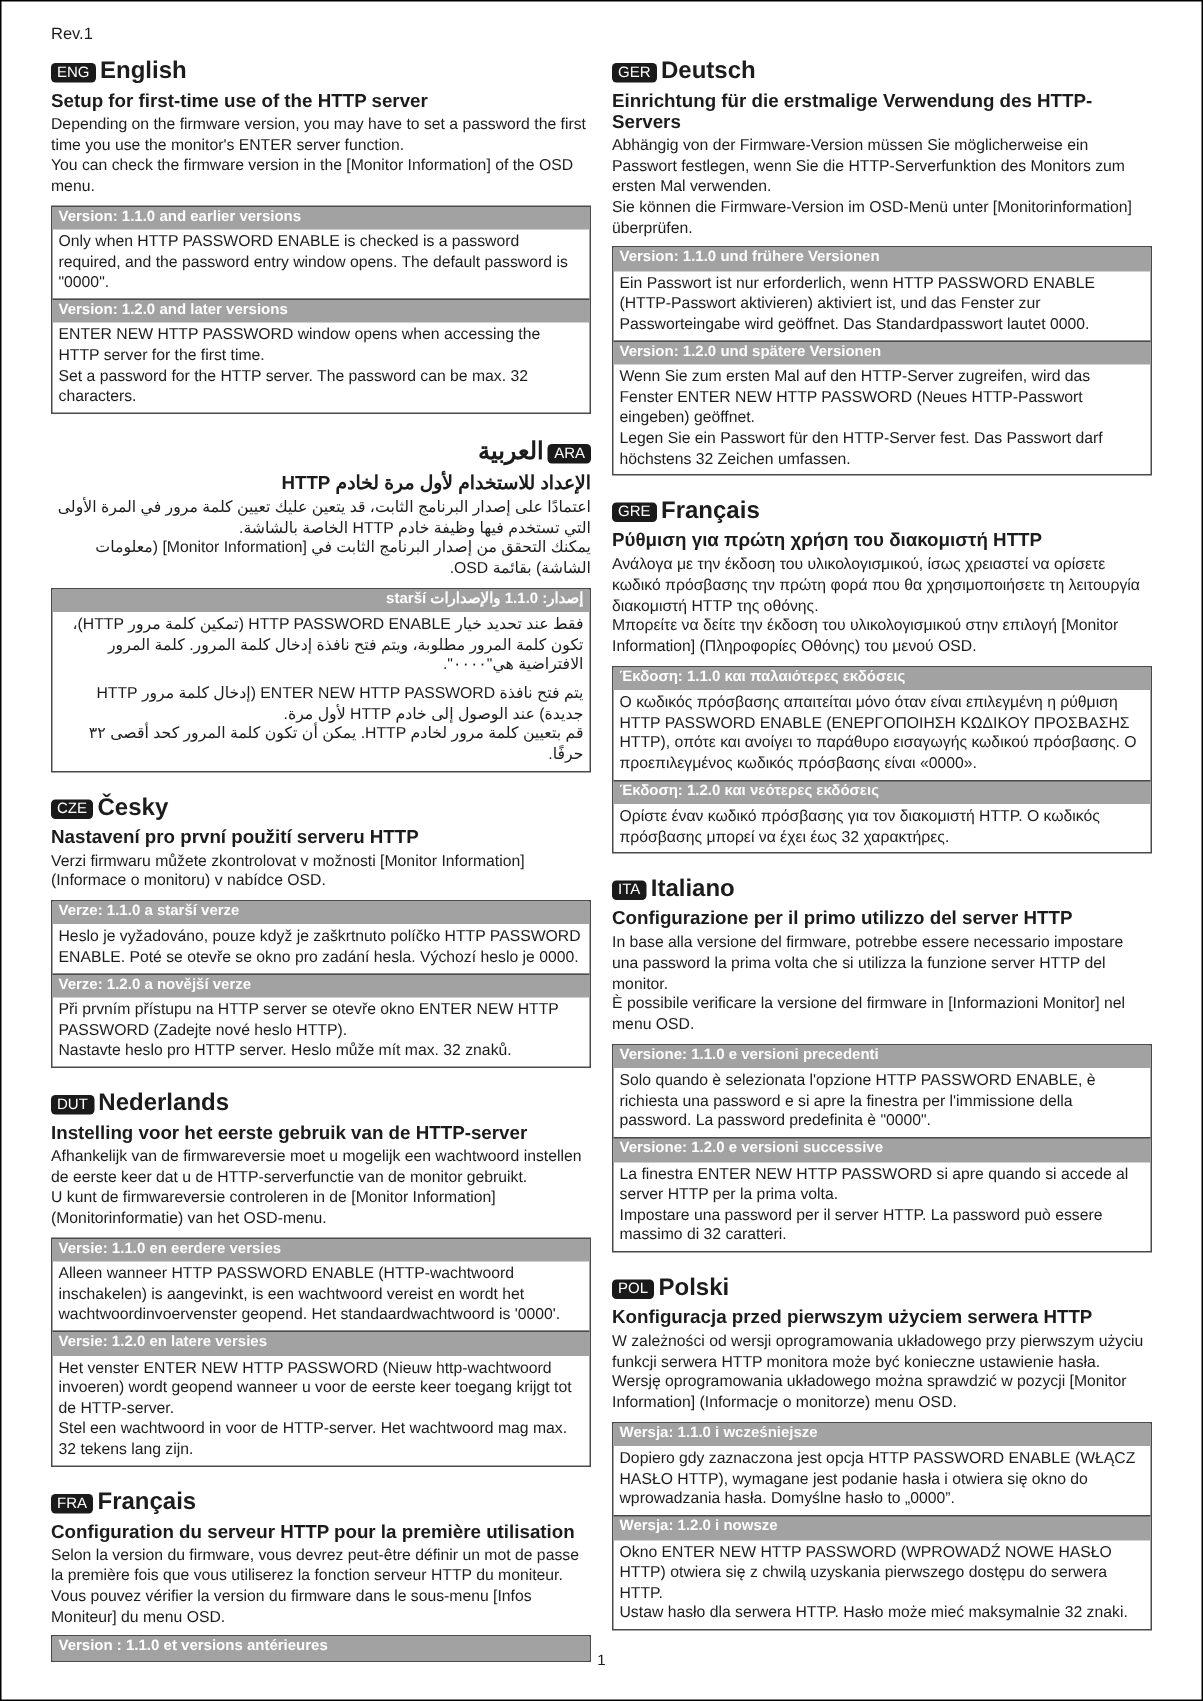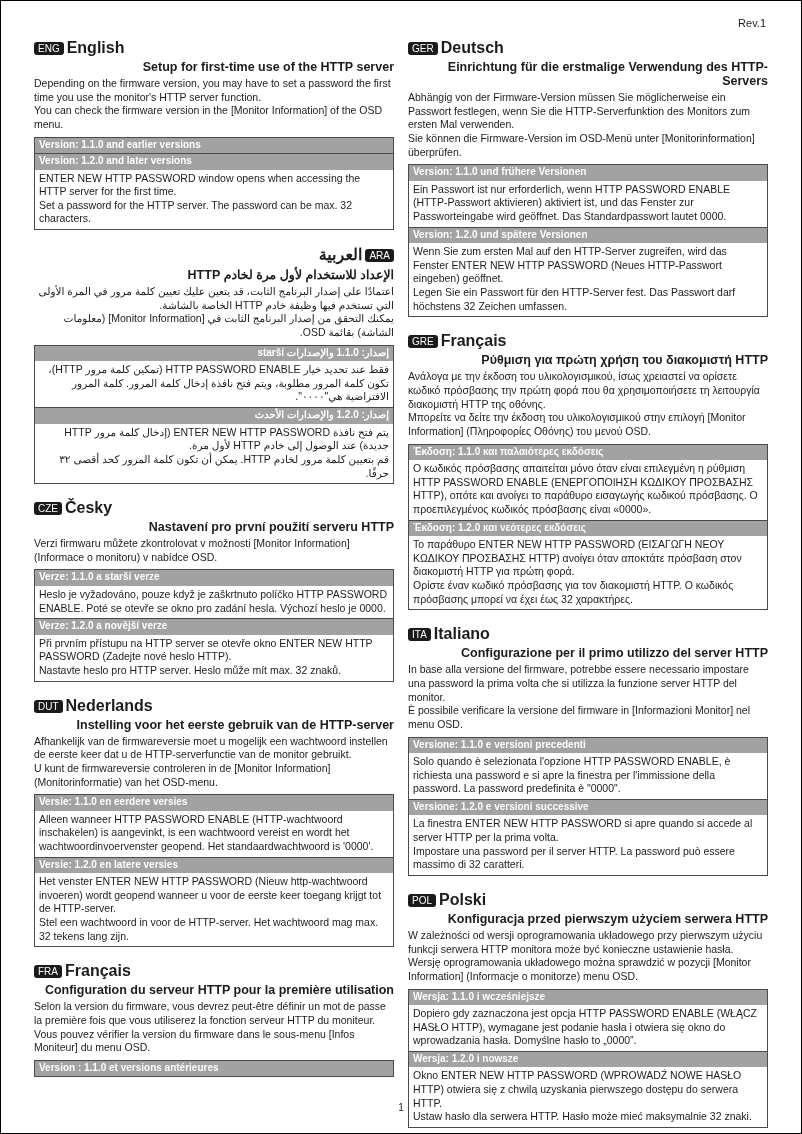--- a/index.html
+++ b/index.html
@@ -14,21 +14,21 @@
   html,body{margin:0;padding:0;background:#fff;}
   body{font-family:"Liberation Sans", sans-serif;color:var(--text);}
   .page{
     position:relative;
     width:802px;height:1134px;
     border:1px solid #000;
     background:#fff;
     padding:16px 33px 0 33px;
   }
   .rev{
-    text-align:right;
+    text-align:left;
     font-size:11px;
     padding-right:2px;
     height:22px;
   }
   .columns{
     display:flex;
     gap:14px;
     align-items:flex-start;
   }
   .column{width:361px;}
@@ -47,21 +47,20 @@
   }
   .lang-name{
     font-weight:bold;
     font-size:16px;
     margin:0 3px;
   }
   .sec-title{
     font-size:12.5px;
     font-weight:bold;
     margin:2px 0 3px 0;
-    text-align:right;
   }
   .sec-intro{margin:0 0 5px 0;}
   .sec-intro p{margin:0;font-size:10.5px;line-height:1.3;}
   .version-table{
     border:1px solid var(--border);
   }
   .version-header{
     background:var(--version-bg);
     color:var(--version-fg);
     font-weight:bold;
@@ -90,25 +89,28 @@
 <div class="page">
   <div class="rev">Rev.1</div>
   <div class="columns">
     <div class="column" id="left-column">
   <section class="lang-section">
     <div class="lang-head">
       <span class="lang-tag">ENG</span><span class="lang-name">English</span>
     </div>
     <h2 class="sec-title">Setup for first-time use of the HTTP server</h2>
     <div class="sec-intro">
-            <p>Depending on the firmware version, you may have to set a password the first time you use the monitor's HTTP server function.</p>
+            <p>Depending on the firmware version, you may have to set a password the first time you use the monitor's ENTER server function.</p>
             <p>You can check the firmware version in the [Monitor Information] of the OSD menu.</p>
           </div>
     <div class="version-table">
             <div class="version-header">Version: 1.1.0 and earlier versions</div>
+            <div class="version-body">
+              <p>Only when HTTP PASSWORD ENABLE is checked is a password required, and the password entry window opens. The default password is "0000".</p>
+            </div>
             <div class="version-header">Version: 1.2.0 and later versions</div>
             <div class="version-body">
               <p>ENTER NEW HTTP PASSWORD window opens when accessing the HTTP server for the first time.</p>
               <p>Set a password for the HTTP server. The password can be max. 32 characters.</p>
             </div>
           </div>
   </section>
 
   <section class="lang-section rtl">
     <div class="lang-head">
@@ -117,21 +119,20 @@
     <h2 class="sec-title">الإعداد للاستخدام لأول مرة لخادم HTTP</h2>
     <div class="sec-intro">
             <p>اعتمادًا على إصدار البرنامج الثابت، قد يتعين عليك تعيين كلمة مرور في المرة الأولى التي تستخدم فيها وظيفة خادم HTTP الخاصة بالشاشة.</p>
             <p>يمكنك التحقق من إصدار البرنامج الثابت في [Monitor Information] (معلومات الشاشة) بقائمة OSD.</p>
           </div>
     <div class="version-table">
             <div class="version-header">إصدار: 1.1.0 والإصدارات starší</div>
             <div class="version-body">
               <p>فقط عند تحديد خيار HTTP PASSWORD ENABLE (تمكين كلمة مرور HTTP)، تكون كلمة المرور مطلوبة، ويتم فتح نافذة إدخال كلمة المرور. كلمة المرور الافتراضية هي"٠٠٠٠".</p>
             </div>
-            <div class="version-header">إصدار: 1.2.0 والإصدارات الأحدث</div>
             <div class="version-body">
               <p>يتم فتح نافذة ENTER NEW HTTP PASSWORD (إدخال كلمة مرور HTTP جديدة) عند الوصول إلى خادم HTTP لأول مرة.</p>
               <p>قم بتعيين كلمة مرور لخادم HTTP. يمكن أن تكون كلمة المرور كحد أقصى ٣٢ حرفًا.</p>
             </div>
           </div>
   </section>
 
   <section class="lang-section">
     <div class="lang-head">
       <span class="lang-tag">CZE</span><span class="lang-name">Česky</span>
@@ -221,21 +222,20 @@
             <p>Ανάλογα με την έκδοση του υλικολογισμικού, ίσως χρειαστεί να ορίσετε κωδικό πρόσβασης την πρώτη φορά που θα χρησιμοποιήσετε τη λειτουργία διακομιστή HTTP της οθόνης.</p>
             <p>Μπορείτε να δείτε την έκδοση του υλικολογισμικού στην επιλογή [Monitor Information] (Πληροφορίες Οθόνης) του μενού OSD.</p>
           </div>
     <div class="version-table">
             <div class="version-header">Έκδοση: 1.1.0 και παλαιότερες εκδόσεις</div>
             <div class="version-body">
               <p>Ο κωδικός πρόσβασης απαιτείται μόνο όταν είναι επιλεγμένη η ρύθμιση HTTP PASSWORD ENABLE (ΕΝΕΡΓΟΠΟΙΗΣΗ ΚΩΔΙΚΟΥ ΠΡΟΣΒΑΣΗΣ HTTP), οπότε και ανοίγει το παράθυρο εισαγωγής κωδικού πρόσβασης. Ο προεπιλεγμένος κωδικός πρόσβασης είναι «0000».</p>
             </div>
             <div class="version-header">Έκδοση: 1.2.0 και νεότερες εκδόσεις</div>
             <div class="version-body">
-              <p>Το παράθυρο ENTER NEW HTTP PASSWORD (ΕΙΣΑΓΩΓΗ ΝΕΟΥ ΚΩΔΙΚΟΥ ΠΡΟΣΒΑΣΗΣ HTTP) ανοίγει όταν αποκτάτε πρόσβαση στον διακομιστή HTTP για πρώτη φορά.</p>
               <p>Ορίστε έναν κωδικό πρόσβασης για τον διακομιστή HTTP. Ο κωδικός πρόσβασης μπορεί να έχει έως 32 χαρακτήρες.</p>
             </div>
           </div>
   </section>
 
   <section class="lang-section">
     <div class="lang-head">
       <span class="lang-tag">ITA</span><span class="lang-name">Italiano</span>
     </div>
     <h2 class="sec-title">Configurazione per il primo utilizzo del server HTTP</h2>

